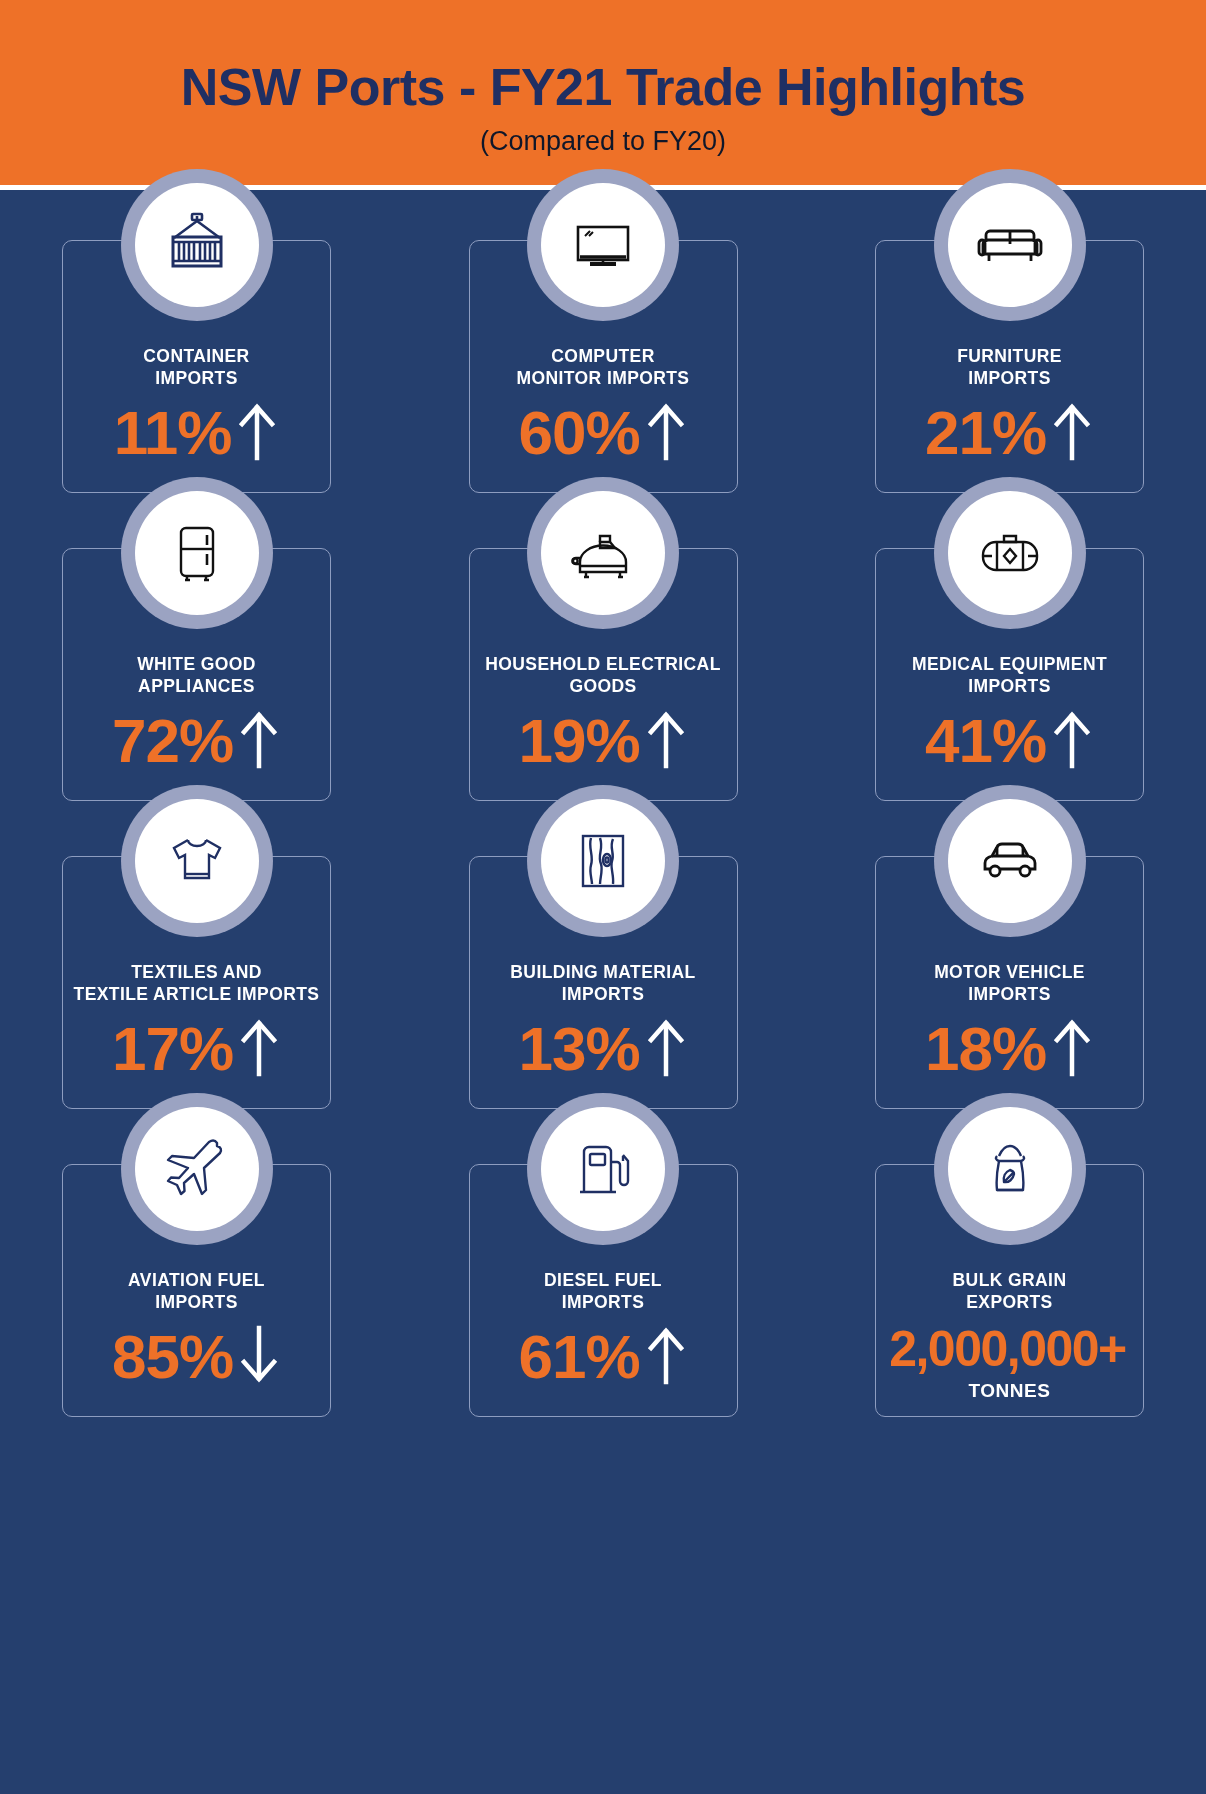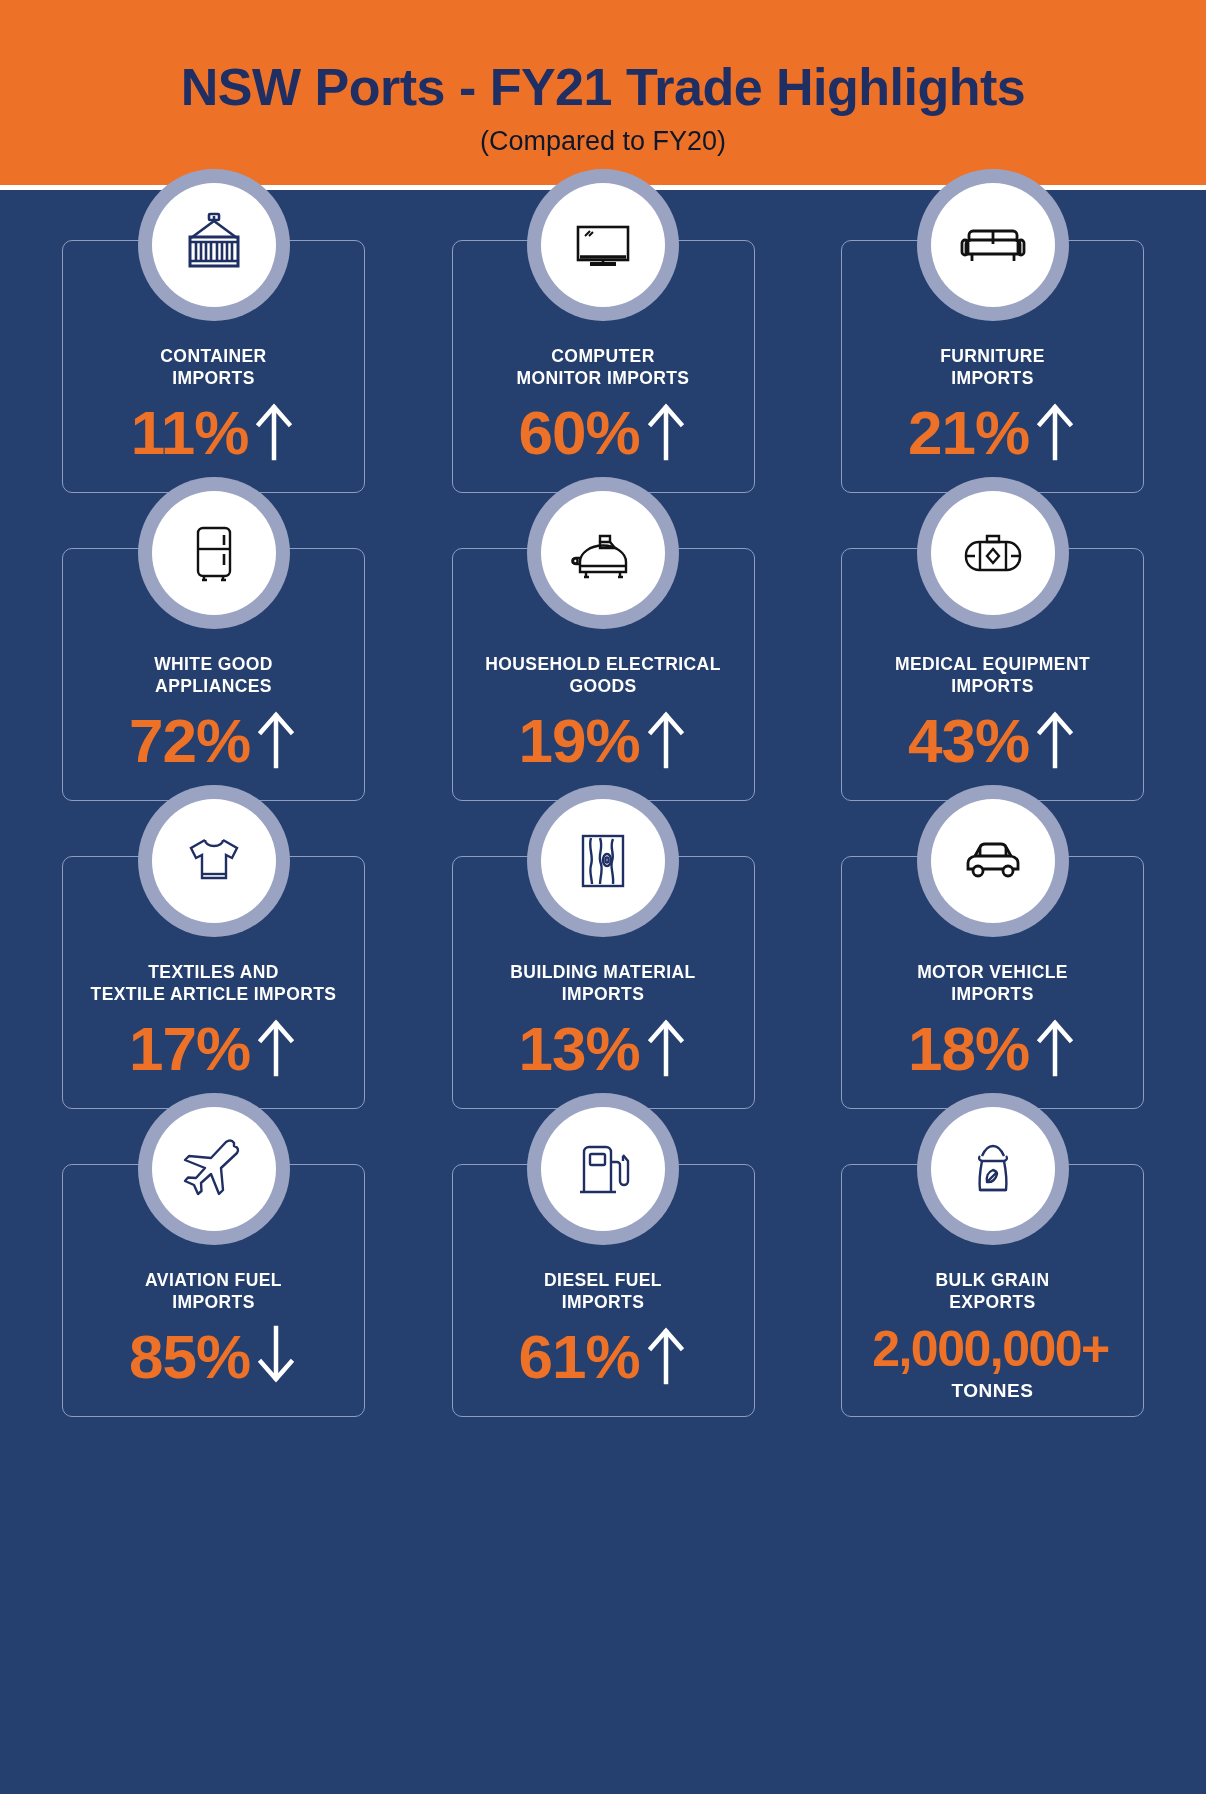--- a/index.html
+++ b/index.html
@@ -51,21 +51,21 @@
   .row {
     display:flex;
     justify-content:space-between;
     margin-bottom:55px;
     position:relative;
   }
   .row:last-child { margin-bottom:0; }
 
   .card {
     position:relative;
-    width:303px;
+    width:269px;
     height:253px;
     border:1.5px solid #8E9DC0;
     border-radius:10px;
     display:flex;
     flex-direction:column;
     align-items:center;
   }
   
   .circle-wrap {
     position:absolute;
@@ -299,21 +299,21 @@
       <path d="M10 40 h9 M55 40 h9"></path>
       <path d="M37 33 l6 7 -6 7 -6 -7 z"></path>
     </svg>
         </div>
       </div>
       <div class="card-label">
         <div>MEDICAL EQUIPMENT</div>
         <div>IMPORTS</div>
       </div>
       <div class="card-value">
-        <span class="value-num">43%</span>
+        <span class="value-num">41%</span>
         <span class="arrow"><svg width="44" height="62" viewBox="0 0 44 62" fill="none" stroke="#FFFFFF" stroke-width="4.5" stroke-linecap="square">
       <path d="M22 58 v-50"></path>
                 <path d="M7 24 L22 7 L37 24"></path>
               </svg></span>
       </div>
 
     </div>
       </div>
       <div class="row">
         <div class="card">

